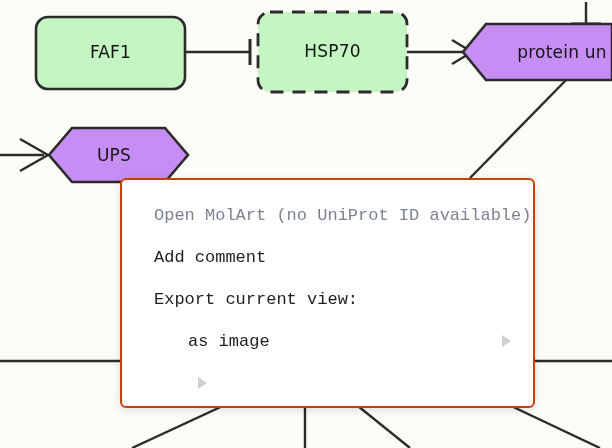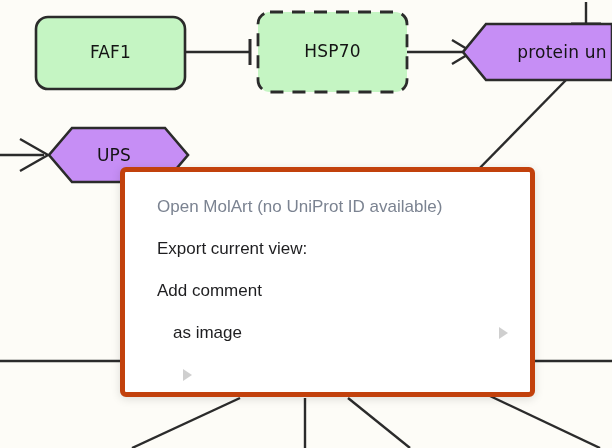--- a/index.html
+++ b/index.html
@@ -34,49 +34,49 @@
     fill: #141414;
     dominant-baseline: middle;
     text-anchor: middle;
     letter-spacing: 0.2px;
   }
 
   
   #context-menu {
     position: absolute;
     left: 120px;
-    top: 167px;
+    top: 178px;
     width: 415px;
     height: 230px;
     background: #ffffff;
-    border: 5px solid #c2410c;
+    border: 2px solid #c2410c;
     border-radius: 6px;
     box-shadow: 0 2px 10px rgba(0,0,0,0.13);
     box-sizing: border-box;
     padding: 0;
     z-index: 10;
-    font-family: Liberation Sans, sans-serif;
+    font-family: Liberation Mono, monospace;
   }
   .menu-item {
     position: relative;
     display: flex;
     align-items: center;
     height: 42px;
     padding: 0 22px 0 32px;
     font-size: 17px;
     color: #1e1e20;
     box-sizing: border-box;
     white-space: nowrap;
     cursor: default;
   }
   .menu-item.disabled {
     color: #7b8391;
   }
   .menu-item.indented {
-    padding-left: 48px;
+    padding-left: 66px;
   }
   .menu-item .label {
     flex: 1 1 auto;
   }
   .submenu-arrow {
     flex: 0 0 auto;
     width: 0;
     height: 0;
     border-top: 6px solid transparent;
     border-bottom: 6px solid transparent;
@@ -149,25 +149,25 @@
   </svg>
 
   <div id="context-menu">
     <div id="menu-top-pad"></div>
 
     <div class="menu-item disabled">
       <span class="label">Open MolArt (no UniProt ID available)</span>
     </div>
 
     <div class="menu-item">
-      <span class="label">Export current view:</span>
+      <span class="label">Add comment</span>
     </div>
 
     <div class="menu-item">
-      <span class="label">Add comment</span>
+      <span class="label">Export current view:</span>
     </div>
 
     <div class="menu-item indented">
       <span class="label">as image</span>
       <span class="submenu-arrow"></span>
     </div>
 
     <div class="menu-item indented">
       <span class="submenu-arrow"></span>
     </div>

